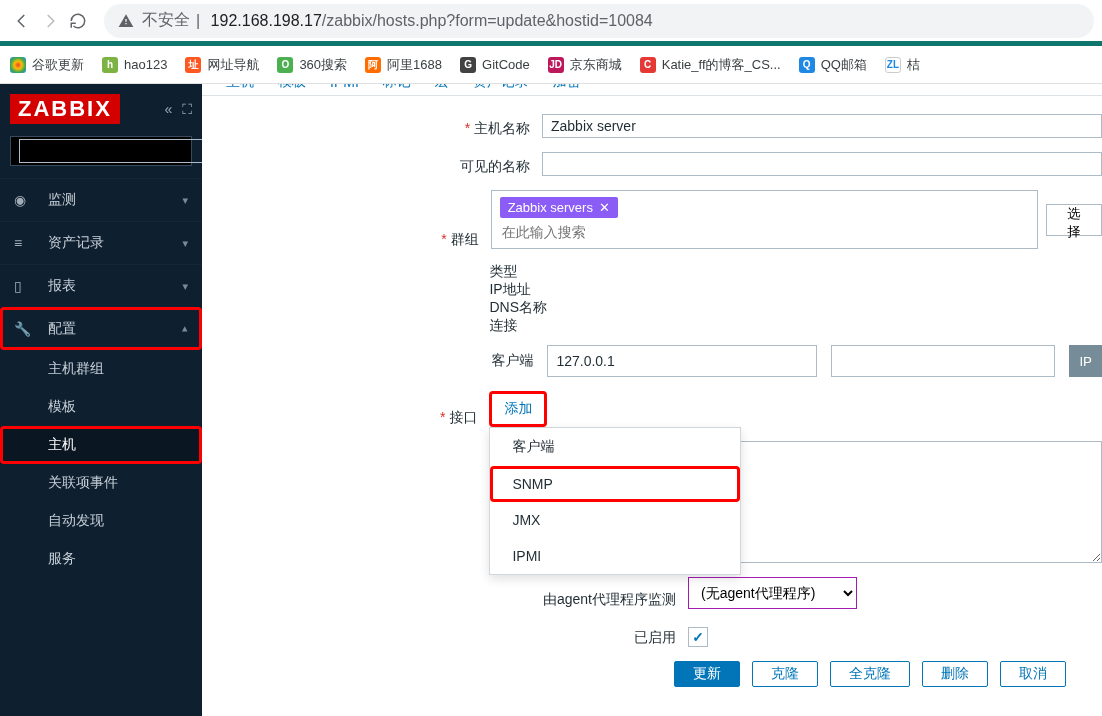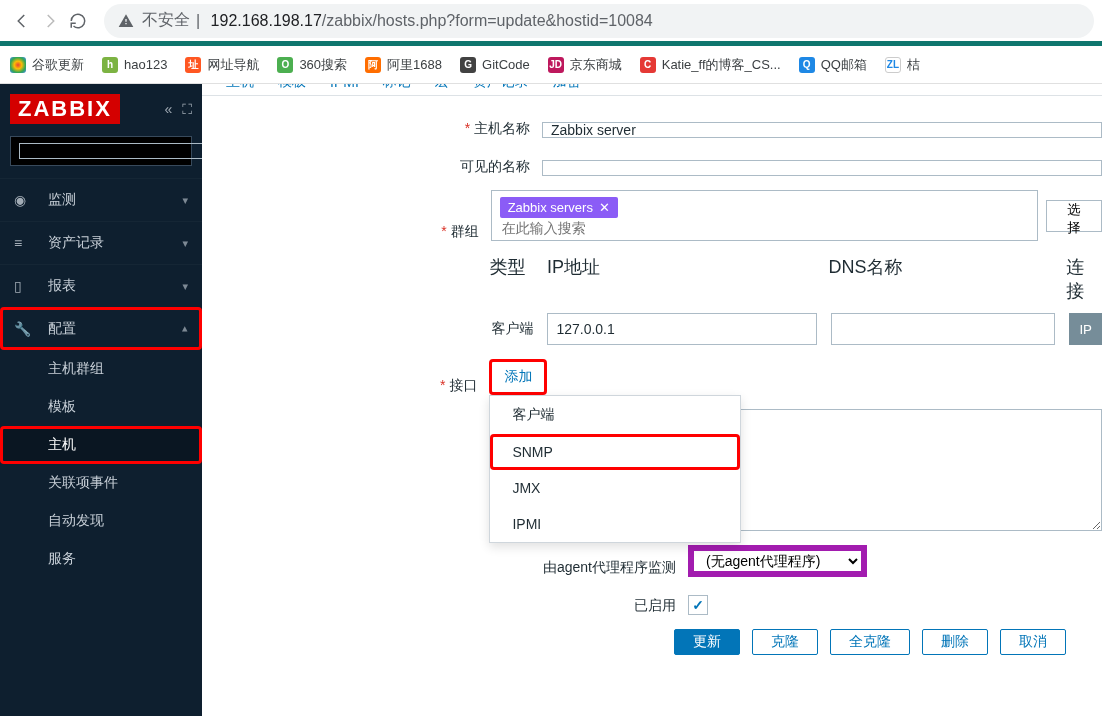--- a/index.html
+++ b/index.html
@@ -41,42 +41,42 @@
 .main { flex: 1; background: #fff; position: relative; overflow: hidden; }
 .tabs { display: flex; gap: 24px; padding: 0 24px; font-size: 14px; color: #0275b8; border-bottom: 1px solid #dde2e6; height: 28px; margin-top: -16px; align-items: center; }
 .tabs span { cursor: pointer; }
 
 .form { padding: 18px 0 0 0; font-size: 14px; color: #1f2c33; }
 .row { display: flex; align-items: flex-end; margin-bottom: 14px; margin-left: 26px; }
 .lbl { width: 460px; text-align: right; padding-right: 12px; padding-top: 6px; color: #1f2c33; }
 .req::before { content: "* "; color: #d93025; }
 .ctl { flex: 1; display: flex; align-items: center; gap: 8px; }
 input[type=text], textarea, .tagbox { border: 1px solid #acbbc6; padding: 6px 8px; font-size: 14px; color: #1f2c33; outline: none; }
-input[type=text] { height: 16px; }
+input[type=text] { height: 24px; }
 .w560 { width: 560px; }
 .tagbox { width: 560px; min-height: 50px; padding: 4px 6px; }
 .tag { display: inline-block; background: #8b5cf6; color: #fff; border-radius: 2px; padding: 3px 8px; font-size: 13px; margin: 2px; }
 .tag .x { margin-left: 6px; cursor: pointer; }
 .tagbox input { border: none; outline: none; width: 150px; padding: 4px; color: #0f766e; }
 .btn-select { height: 32px; padding: 0 14px; border: 1px solid #acbbc6; background: #fff; cursor: pointer; }
 
-.iface-head { display: flex; gap: 0; color: #1f2c33; font-size: 18px; }
+.iface-head { display: flex; gap: 0; color: #1f2c33; font-size: 14px; flex-direction: column; }
 .ih-col { }
 .iface-row { display: flex; align-items: center; margin-top: 10px; }
 .iface-row .type { width: 58px; padding-left: 2px; }
 .iface-row input { height: 32px; }
 
 .addlink { color: #0275b8; cursor: pointer; padding: 6px 12px; border: 3px solid #ff0000; border-radius: 4px; display: inline-block; }
 .dropdown { position: absolute; background: #fff; border: 1px solid #cfd6dc; box-shadow: 0 4px 10px rgba(0,0,0,0.12); width: 252px; }
 .dd-item { padding: 10px 22px; cursor: pointer; color: #1f2c33; }
 .dd-item.hl { outline: 3px solid #ff0000; outline-offset: -3px; border-radius: 4px; }
 
 .desc textarea { width: 560px; height: 122px; resize: both; }
 
-select { height: 32px; border: 6px solid #a21caf; padding: 0 24px 0 8px; background: #fff; font-size: 14px; }
+select { height: 32px; border: 1px solid #a21caf; padding: 0 24px 0 8px; background: #fff; font-size: 14px; }
 .chk { width: 20px; height: 20px; border: 1px solid #acbbc6; display: flex; align-items: center; justify-content: center; color: #0275b8; font-weight: bold; cursor: pointer; }
 
 .actions { margin-left: 472px; display: flex; gap: 12px; margin-top: 14px; }
 .btn { height: 26px; padding: 3px 18px; border: 1px solid #0275b8; color: #0275b8; background: #fff; cursor: pointer; font-size: 14px; border-radius: 2px; }
 .btn.primary { background: #0275b8; color: #fff; }
 
 .ip-btn { height: 32px; padding: 0 10px; background: #768d99; color: #fff; border: none; }
 </style>
 </head>
 <body>

